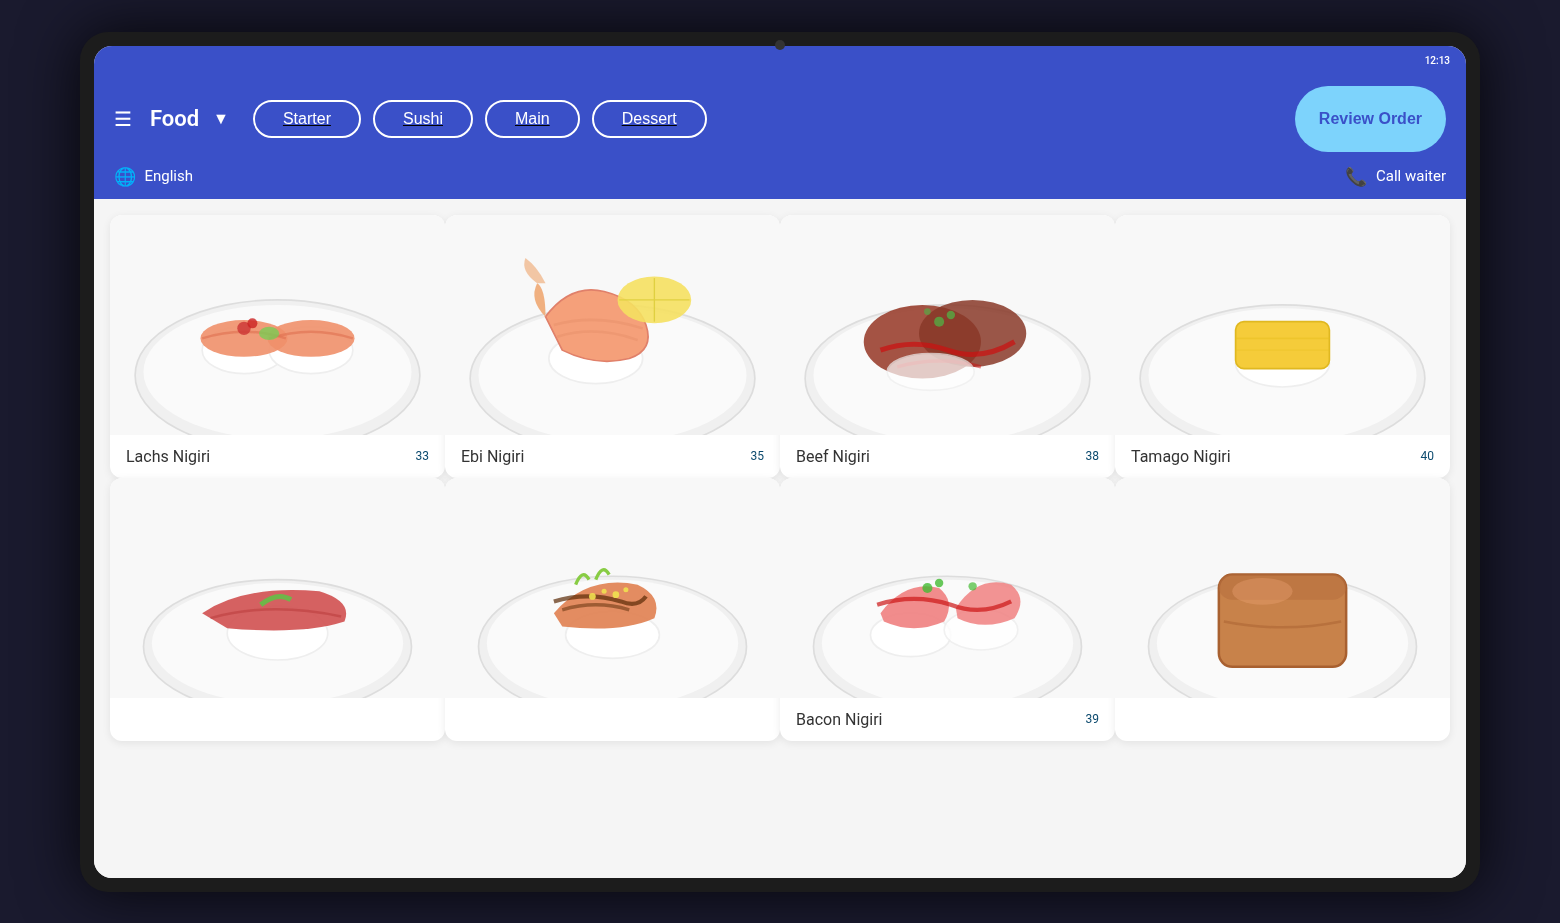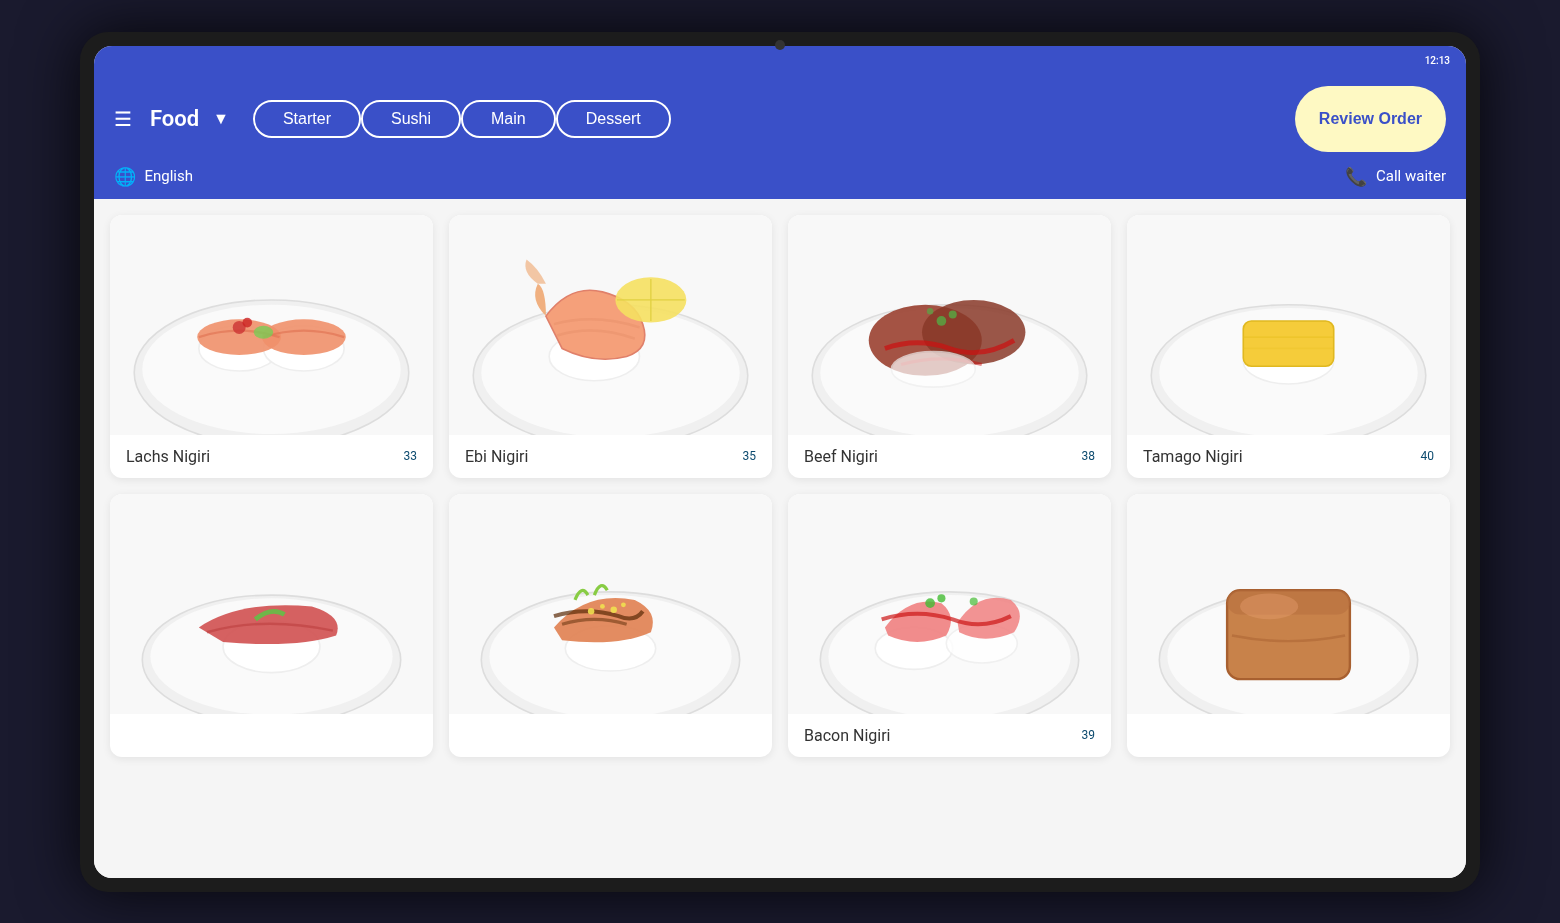--- a/index.html
+++ b/index.html
@@ -71,39 +71,41 @@
       font-weight: 600;
     }
 
     .dropdown-arrow {
       color: white;
       font-size: 16px;
     }
 
     .category-btns {
       display: flex;
+      gap: 12px;
       flex: 1;
       justify-content: flex-start;
       margin-left: 10px;
+      text-decoration: underline;
     }
 
     .category-btn {
       border: 2px solid white;
       background: transparent;
       color: white;
       padding: 8px 28px;
       border-radius: 50px;
       font-size: 16px;
       font-weight: 500;
       cursor: pointer;
       transition: background 0.2s;
     }
 
     .review-order-btn {
-      background: #fef9c3;
+      background: #7dd3fc;
       color: #3a50c8;
       border: none;
       padding: 24px 24px;
       border-radius: 50px;
       font-size: 16px;
       font-weight: 600;
       cursor: pointer;
       margin-left: auto;
     }
 
@@ -146,21 +148,20 @@
     .content {
       flex: 1;
       background: #f5f5f5;
       padding: 16px;
       overflow-y: auto;
     }
 
     .food-grid {
       display: grid;
       grid-template-columns: repeat(4, 1fr);
-      gap: 16px;
     }
 
     .food-card {
       background: white;
       border-radius: 12px;
       overflow: hidden;
       cursor: pointer;
       box-shadow: 0 2px 8px rgba(0,0,0,0.08);
       transition: box-shadow 0.2s;
     }

